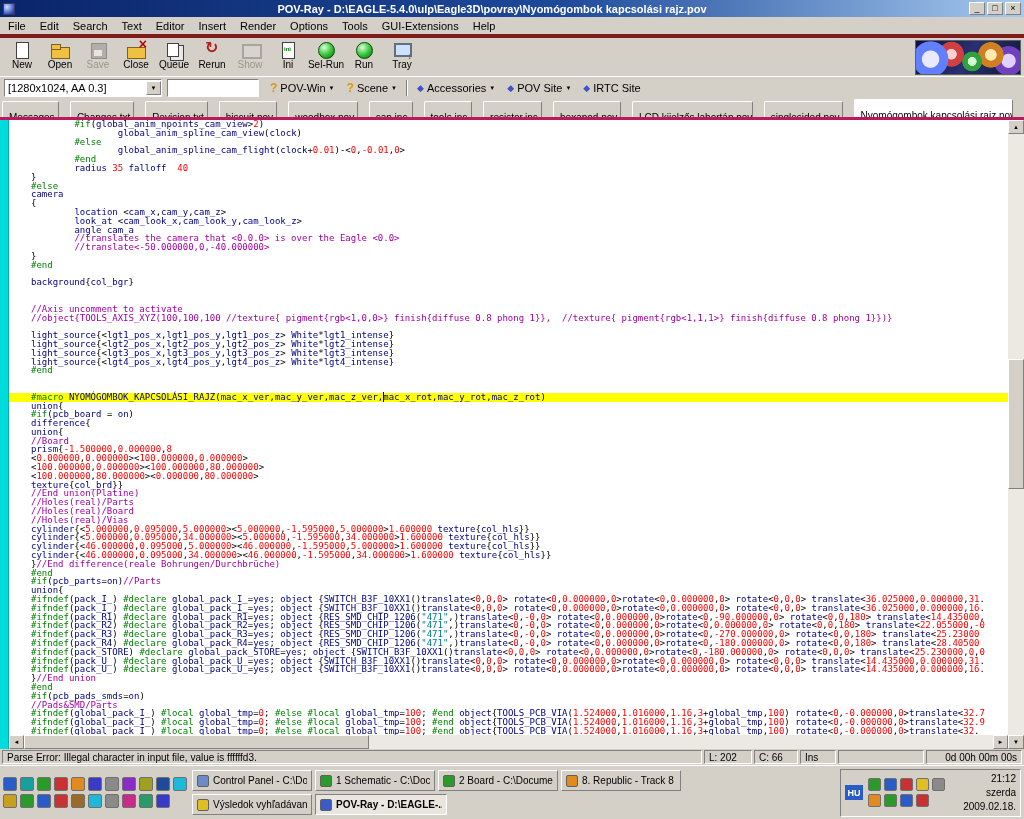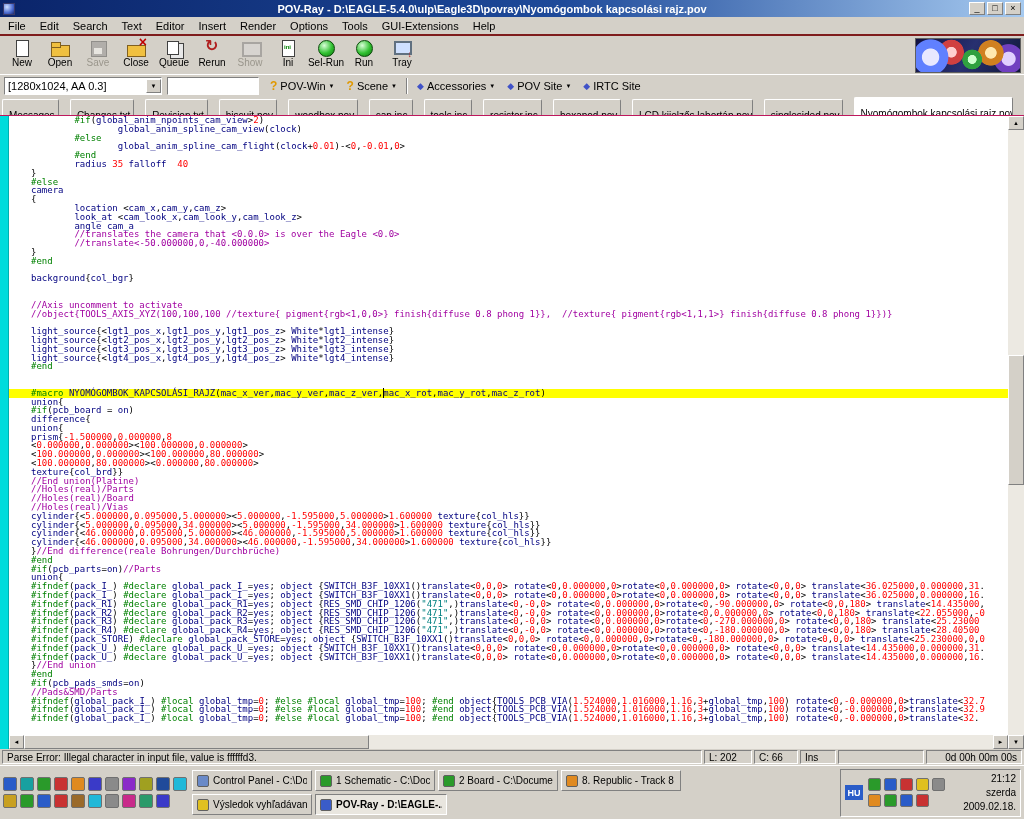--- a/index.html
+++ b/index.html
@@ -19,21 +19,21 @@
   .title-text{flex:1;text-align:center;color:#fff;font-size:11px;font-weight:bold;
     white-space:nowrap;overflow:hidden;}
   .win-controls{display:flex;gap:2px;flex:none;}
   .wbtn{width:16px;height:13px;font-size:9px;line-height:11px;text-align:center;color:#000;}
 
   
   .menubar{height:17px;display:flex;align-items:center;font-size:11px;padding-left:1px;flex:none;}
   .menu-item{padding:1px 7px;white-space:nowrap;}
 
   
-  .toolbar{height:38px;display:flex;align-items:center;padding:19px 3px;border-top:2px solid #7f1d1d;flex:none;}
+  .toolbar{height:38px;display:flex;align-items:center;padding:19px 3px;border-top:4px solid #7f1d1d;flex:none;}
   .toolbar-buttons{display:flex;align-items:center;}
   .tbtn{width:38px;height:35px;display:flex;flex-direction:column;align-items:center;justify-content:flex-start;padding-top:1px;}
   .ti{position:relative;width:20px;height:18px;flex:none;}
   .tlbl{font-size:10px;line-height:11px;color:#000;white-space:nowrap;}
   .tbtn.disabled .tlbl{color:#9a968c;}
   .tbtn.disabled .ti{opacity:.45;filter:grayscale(1);}
   .new-file-icon::before{content:"";position:absolute;left:4px;top:1px;width:11px;height:15px;background:#fff;border:1px solid #404040;}
   .open-folder-icon::before,.close-file-icon::before{content:"";position:absolute;left:1px;top:6px;width:17px;height:10px;background:#f0c040;border:1px solid #806020;}
   .open-folder-icon::after{content:"";position:absolute;left:1px;top:3px;width:8px;height:4px;background:#f0c040;border:1px solid #806020;}
   .close-file-icon::after{content:"×";position:absolute;right:-1px;top:-5px;color:#c00000;font:bold 14px "Liberation Sans",sans-serif;}
@@ -70,21 +70,21 @@
   .lb-sep{width:2px;height:16px;border-left:1px solid #808080;border-right:1px solid #fff;margin:0 3px;}
 
   
   .tabbar{height:19px;display:flex;align-items:flex-end;padding:0 0 0 2px;flex:none;}
   .tab{height:16px;padding:10px 6px 0;font-size:10px;white-space:nowrap;margin-right:11px;
     border:1px solid;border-color:#fff #808080 #808080 #fff;border-bottom:none;
     border-top-left-radius:2px;border-top-right-radius:2px;background:#d4d0c8;overflow:hidden;}
   .tab.active{height:18px;background:#ffffff;text-align:right;}
 
   
-  .editor{flex:1;display:flex;min-height:0;background:#fff;border-top:1px solid #be185d;}
+  .editor{flex:1;display:flex;min-height:0;background:#fff;border-top:3px solid #be185d;}
   .sel-margin{width:9px;background:#00dcdc;border-right:1px solid #00b0b0;flex:none;}
   .code-col{flex:1;display:flex;flex-direction:column;min-width:0;}
   .code-area{flex:1;overflow:hidden;font-family:"DejaVu Sans Mono","Liberation Mono",monospace;
     font-size:9px;line-height:8.8px;background:#fff;}
   .cl{white-space:pre;height:8.8px;position:relative;padding-left:22px;}
   .cl.hl{background:#ffff00;}
   .tk-w{color:#000080;} .tk-p{color:#000000;} .tk-n{color:#ff0000;}
   .tk-d{color:#008000;} .tk-c{color:#a000a0;} .tk-s{color:#008080;}
   .caret{position:absolute;top:-1px;width:1px;height:10px;background:#000;}
 
@@ -288,20 +288,21 @@
           <div class="cl"><span class="tk-w">light_source</span><span class="tk-p">{</span><span class="tk-p">&lt;</span><span class="tk-w">lgt3_pos_x</span><span class="tk-p">,</span><span class="tk-w">lgt3_pos_y</span><span class="tk-p">,</span><span class="tk-w">lgt3_pos_z</span><span class="tk-p">&gt;</span><span class="tk-p"> </span><span class="tk-w">White</span><span class="tk-p">*</span><span class="tk-w">lgt3_intense</span><span class="tk-p">}</span></div>
           <div class="cl"><span class="tk-w">light_source</span><span class="tk-p">{</span><span class="tk-p">&lt;</span><span class="tk-w">lgt4_pos_x</span><span class="tk-p">,</span><span class="tk-w">lgt4_pos_y</span><span class="tk-p">,</span><span class="tk-w">lgt4_pos_z</span><span class="tk-p">&gt;</span><span class="tk-p"> </span><span class="tk-w">White</span><span class="tk-p">*</span><span class="tk-w">lgt4_intense</span><span class="tk-p">}</span></div>
           <div class="cl"><span class="tk-d">#end</span></div>
           <div class="cl"></div>
           <div class="cl"></div>
           <div class="cl hl"><span class="tk-d">#macro</span><span class="tk-p"> </span><span class="tk-w">NYOMÓGOMBOK_KAPCSOLÁSI_RAJZ</span><span class="tk-p">(</span><span class="tk-w">mac_x_ver</span><span class="tk-p">,</span><span class="tk-w">mac_y_ver</span><span class="tk-p">,</span><span class="tk-w">mac_z_ver</span><span class="tk-p">,</span><span class="tk-w">mac_x_rot</span><span class="tk-p">,</span><span class="tk-w">mac_y_rot</span><span class="tk-p">,</span><span class="tk-w">mac_z_rot</span><span class="tk-p">)</span><span class="caret" style="left: calc(65ch + 22px);"></span></div>
           <div class="cl"><span class="tk-w">union</span><span class="tk-p">{</span></div>
           <div class="cl"><span class="tk-d">#if</span><span class="tk-p">(</span><span class="tk-w">pcb_board</span><span class="tk-p"> </span><span class="tk-p">=</span><span class="tk-p"> </span><span class="tk-w">on</span><span class="tk-p">)</span></div>
           <div class="cl"><span class="tk-w">difference</span><span class="tk-p">{</span></div>
           <div class="cl"><span class="tk-w">union</span><span class="tk-p">{</span></div>
+          <div class="cl"><span class="tk-c">//Board</span></div>
           <div class="cl"><span class="tk-w">prism</span><span class="tk-p">{</span><span class="tk-n">-1.500000</span><span class="tk-p">,</span><span class="tk-n">0.000000</span><span class="tk-p">,</span><span class="tk-n">8</span></div>
           <div class="cl"><span class="tk-p">&lt;</span><span class="tk-n">0.000000</span><span class="tk-p">,</span><span class="tk-n">0.000000</span><span class="tk-p">&gt;</span><span class="tk-p">&lt;</span><span class="tk-n">100.000000</span><span class="tk-p">,</span><span class="tk-n">0.000000</span><span class="tk-p">&gt;</span></div>
           <div class="cl"><span class="tk-p">&lt;</span><span class="tk-n">100.000000</span><span class="tk-p">,</span><span class="tk-n">0.000000</span><span class="tk-p">&gt;</span><span class="tk-p">&lt;</span><span class="tk-n">100.000000</span><span class="tk-p">,</span><span class="tk-n">80.000000</span><span class="tk-p">&gt;</span></div>
           <div class="cl"><span class="tk-p">&lt;</span><span class="tk-n">100.000000</span><span class="tk-p">,</span><span class="tk-n">80.000000</span><span class="tk-p">&gt;</span><span class="tk-p">&lt;</span><span class="tk-n">0.000000</span><span class="tk-p">,</span><span class="tk-n">80.000000</span><span class="tk-p">&gt;</span></div>
           <div class="cl"><span class="tk-w">texture</span><span class="tk-p">{</span><span class="tk-w">col_brd</span><span class="tk-p">}</span><span class="tk-p">}</span></div>
           <div class="cl"><span class="tk-c">//End union(Platine)</span></div>
           <div class="cl"><span class="tk-c">//Holes(real)/Parts</span></div>
           <div class="cl"><span class="tk-c">//Holes(real)/Board</span></div>
           <div class="cl"><span class="tk-c">//Holes(real)/Vias</span></div>
           <div class="cl"><span class="tk-w">cylinder</span><span class="tk-p">{</span><span class="tk-p">&lt;</span><span class="tk-n">5.000000</span><span class="tk-p">,</span><span class="tk-n">0.095000</span><span class="tk-p">,</span><span class="tk-n">5.000000</span><span class="tk-p">&gt;</span><span class="tk-p">&lt;</span><span class="tk-n">5.000000</span><span class="tk-p">,</span><span class="tk-n">-1.595000</span><span class="tk-p">,</span><span class="tk-n">5.000000</span><span class="tk-p">&gt;</span><span class="tk-n">1.600000</span><span class="tk-p"> </span><span class="tk-w">texture</span><span class="tk-p">{</span><span class="tk-w">col_hls</span><span class="tk-p">}</span><span class="tk-p">}</span></div>

